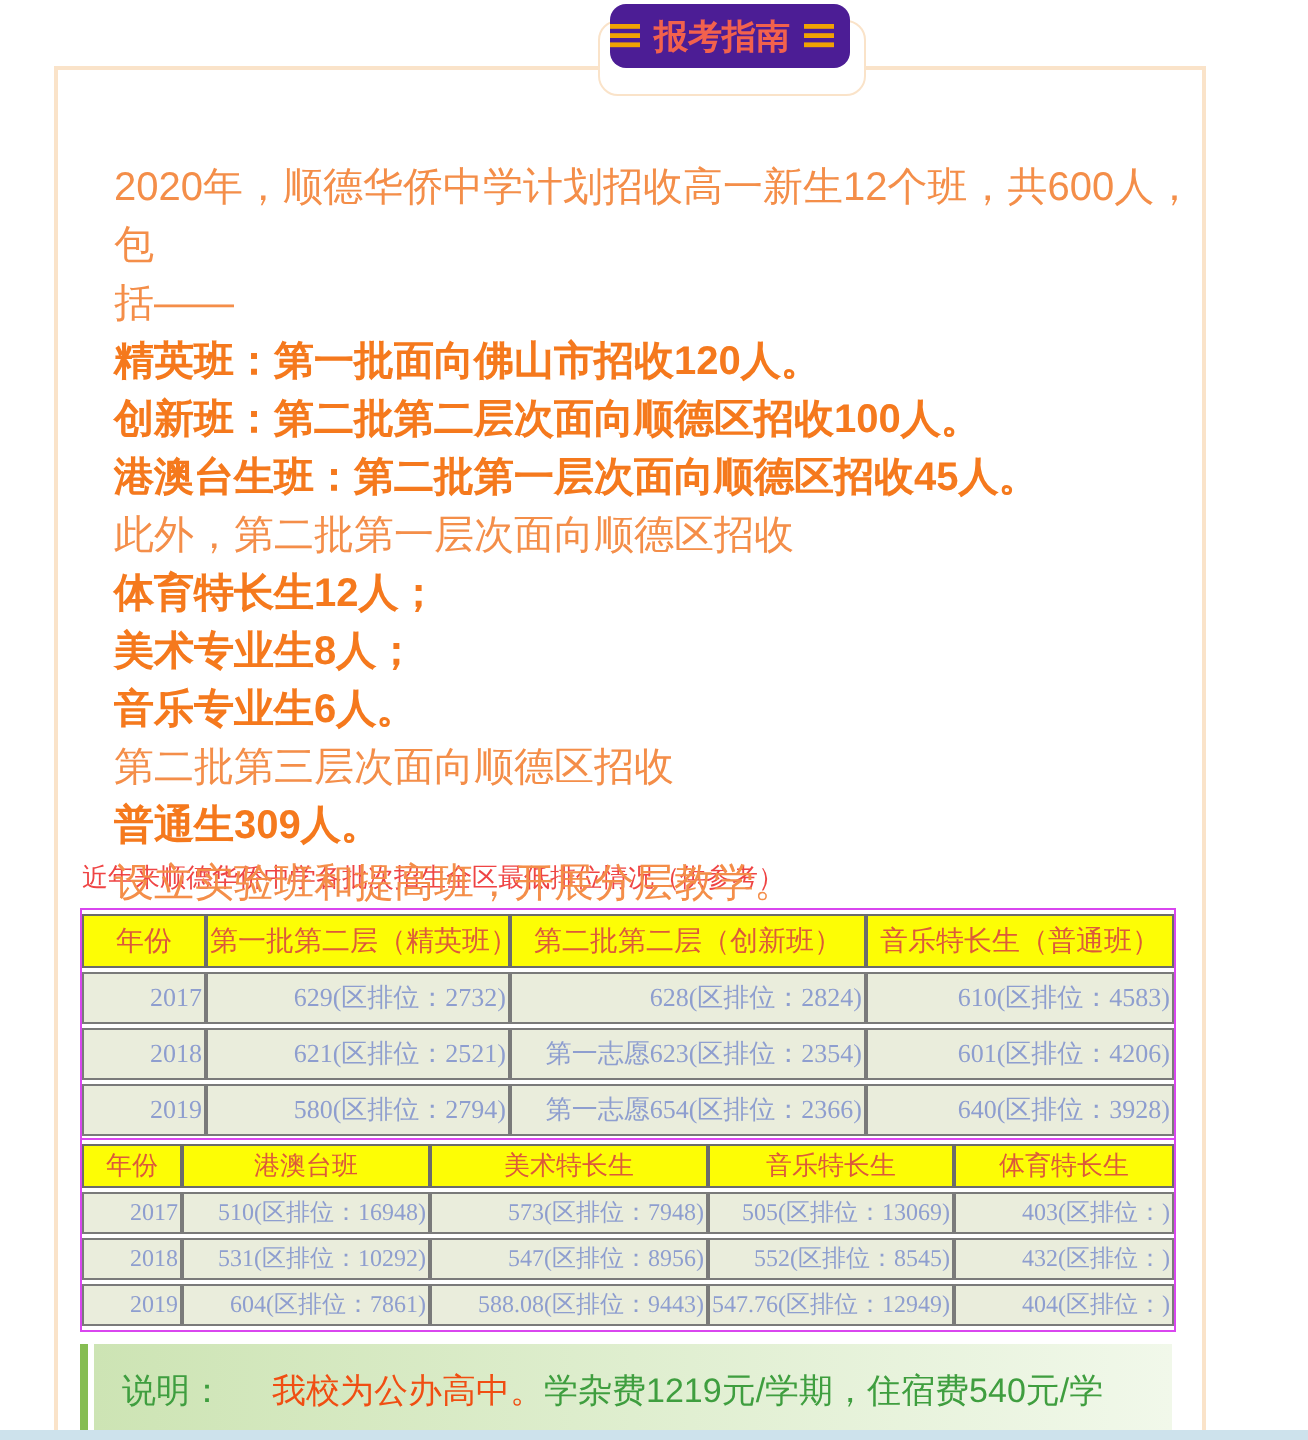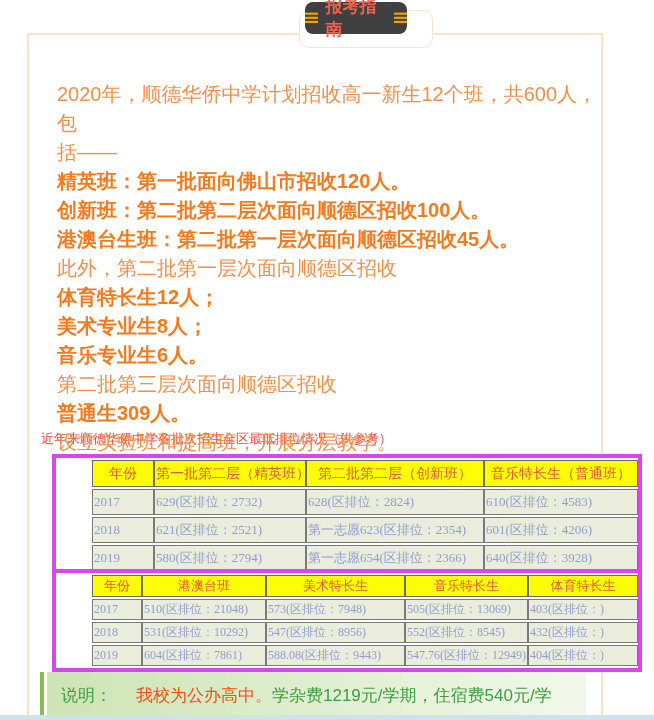--- a/index.html
+++ b/index.html
@@ -10,49 +10,48 @@
   .content-box{
     position:absolute;left:27px;top:33px;width:576px;height:700px;
     box-sizing:border-box;border:2px solid #fae3c9;border-bottom:none;background:#fff;
   }
   
   .badge-backplate{
     position:absolute;left:299px;top:10px;width:132px;height:36px;
     background:#fff;border:1px solid #fae3c9;border-radius:10px;z-index:2;
   }
   .badge{
-    position:absolute;left:305px;top:2px;width:102px;height:32px;border-radius:8px;
-    background:#404040;z-index:3;display:flex;align-items:center;gap:7px;
+    position:absolute;left:305px;top:2px;width:120px;height:32px;border-radius:8px;
+    background:#4c1d95;z-index:3;display:flex;align-items:center;gap:7px;
     color:#f2614d;font-weight:bold;font-size:17px;
   }
   .bars{display:block;}
   
   .intro{
     position:absolute;left:41px;top:80px;width:548px;
     font-size:20px;line-height:29px;color:#f48e49;z-index:1;margin-left:16px;
   }
   .intro .b{font-weight:bold;color:#f5791d;}
   .section-heading{
     position:absolute;left:41px;top:430px;width:548px;
     font-size:13px;color:#ef4444;
   }
   
   .tbl{
-    position:absolute;left:52px;width:546px;table-layout:fixed;
+    position:absolute;left:40px;width:546px;table-layout:fixed;
     border-collapse:separate;border-spacing:0 2px;background:#fff;
-    border:4px solid #d946ef;
-    padding-left:36px;
+    border:1px solid #d946ef;
   }
   .tbl th{
     background:#fdfd05;color:#dc5a3a;font-weight:normal;
     border:1px solid #6b6b6b;text-align:center;overflow:hidden;white-space:nowrap;
     font-family:"Liberation Serif","DejaVu Serif",serif;
   }
   .tbl td{
-    background:#eaeddc;color:#8e9ecf;border:1px solid #7a7a7a;text-align:left;
+    background:#eaeddc;color:#8e9ecf;border:1px solid #7a7a7a;text-align:right;
     overflow:hidden;white-space:nowrap;
     font-family:"Liberation Serif","DejaVu Serif",serif;
   }
   .t1{top:454px;}
   .t1 th{height:23px;font-size:14px;}
   .t1 td{height:22px;font-size:13px;}
   .t2{top:569px;}
   .t2 th{height:18px;font-size:13px;}
   .t2 td{height:17px;font-size:12px;}
   
@@ -156,21 +155,21 @@
       <th>年份</th>
       <th>港澳台班</th>
       <th>美术特长生</th>
       <th>音乐特长生</th>
       <th>体育特长生</th>
     </tr>
   </thead>
   <tbody>
     <tr>
       <td>2017</td>
-      <td>510(区排位：21048)</td>
+      <td>510(区排位：16948)</td>
       <td>573(区排位：7948)</td>
       <td>505(区排位：13069)</td>
       <td>403(区排位：)</td>
     </tr>
     <tr>
       <td>2018</td>
       <td>531(区排位：10292)</td>
       <td>547(区排位：8956)</td>
       <td>552(区排位：8545)</td>
       <td>432(区排位：)</td>

